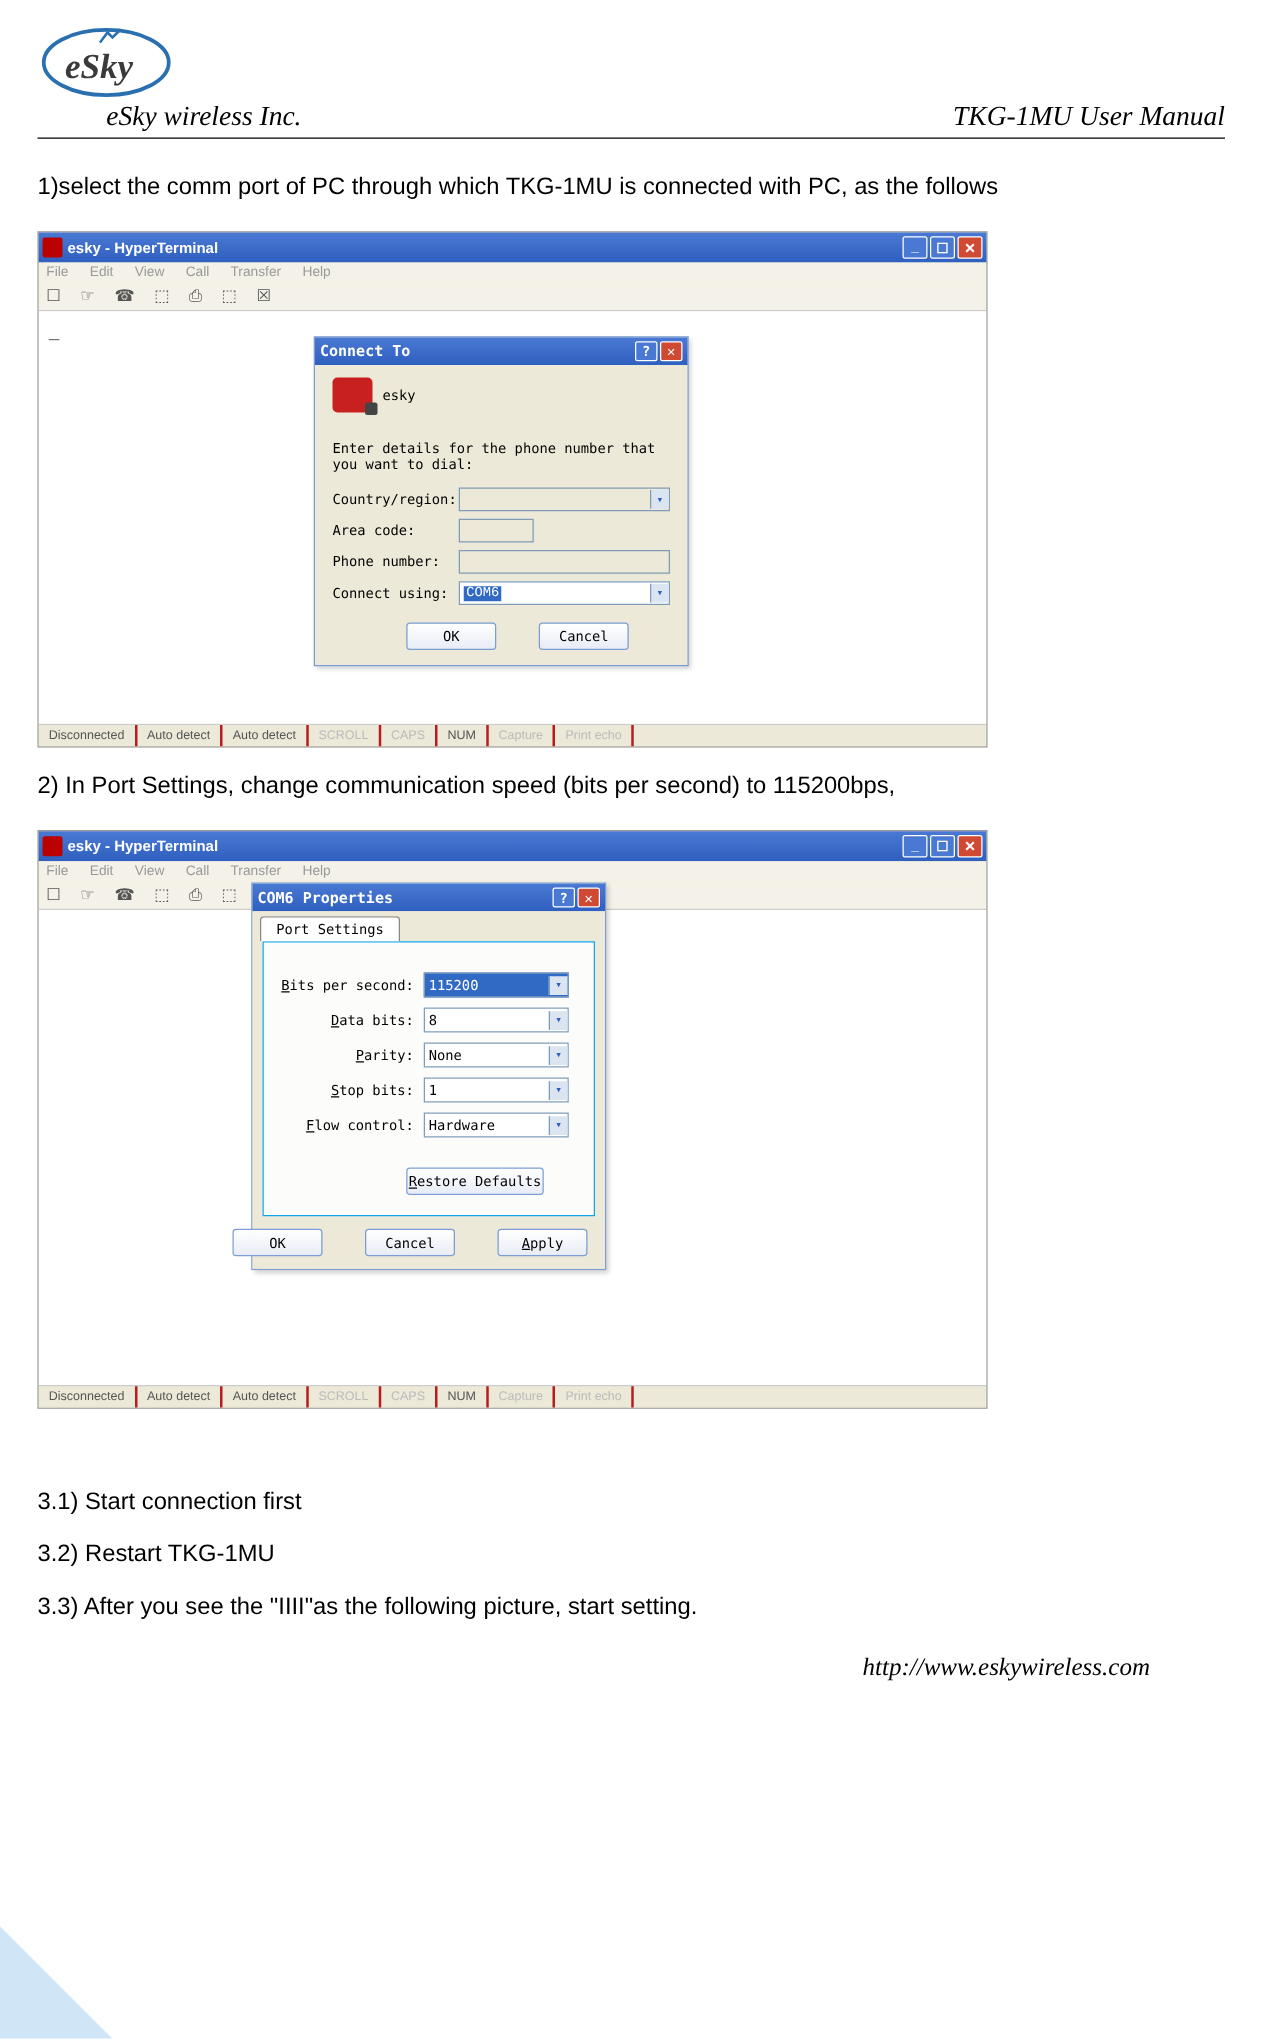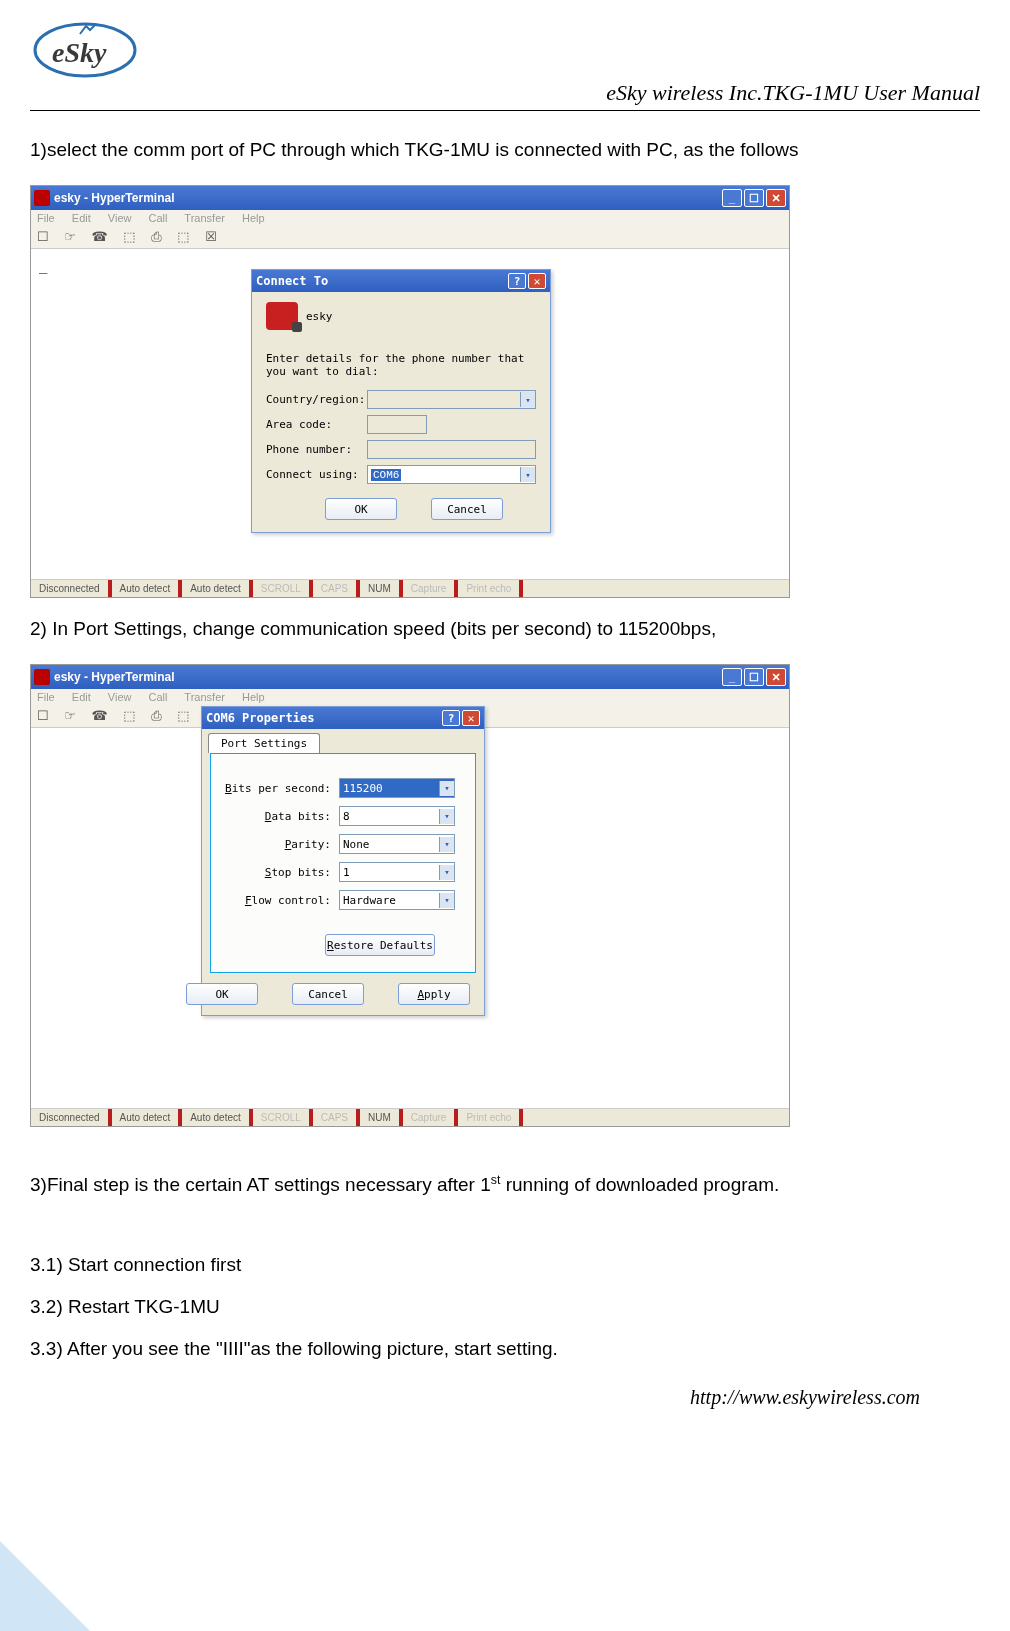--- a/index.html
+++ b/index.html
@@ -1,38 +1,38 @@
 <!DOCTYPE html>
 <html><head>
 <meta charset="utf-8">
 <style>
   * { box-sizing: border-box; margin: 0; padding: 0; }
   body { font-family: Arial, Helvetica, sans-serif; background: #fff; width: 1010px; position: relative; }
   .page { padding: 20px 30px 30px 30px; }
-  .header-row { display: flex; align-items: flex-end; justify-content: flex-end; border-bottom: 1.5px solid #000; padding-bottom: 4px; margin-bottom: 8px; }
+  .header-row { display: flex; align-items: flex-end; justify-content: space-between; border-bottom: 1.5px solid #000; padding-bottom: 4px; margin-bottom: 8px; }
   .logo-col { display: flex; flex-direction: column; }
   .logo-box { width: 110px; height: 60px; display:flex; align-items:center; justify-content:center; }
   .header-text { font-family: "Times New Roman", serif; font-style: italic; font-size: 22px; }
   .company-line { font-family: "Times New Roman", serif; font-style: italic; font-size: 22px; margin-top: -2px; white-space: pre; }
   .body-text { font-size: 19px; font-family: Arial, sans-serif; color: #000; margin: 20px 0; }
   .screenshot-box { width: 760px; margin: 24px 0 8px 0; border: 1px solid #999; background: #ece9d8; }
   .titlebar { display:flex; align-items:center; background: linear-gradient(#4a79d4,#2f5fbf); padding: 3px 3px; }
   .titlebar-icon { width:16px; height:16px; background:#b00; border-radius:2px; margin-right:4px; }
   .titlebar-text { color:#fff; font-size:12px; font-weight:bold; flex:1; }
   .win-btns { display:flex; gap:2px; }
   .win-btn { width:20px; height:18px; display:flex; align-items:center; justify-content:center; font-size:11px; font-weight:bold; border:1px solid #fff; border-radius:2px; color:#fff; }
   .win-min { background:#4a79d4; }
   .win-max { background:#4a79d4; }
   .win-close { background:#d04a33; }
   .menubar { background:#f4f2e8; padding:2px 6px; font-size:11px; color:#999; }
   .menubar span { margin-right:14px; }
   .toolbar { background:#f4f2e8; padding:3px 6px; border-bottom:1px solid #ccc; font-size:13px; letter-spacing:6px; color:#555;}
   .term-body { background:#fff; height:330px; position:relative; padding:8px; font-family: monospace; font-size:14px;}
   .statusbar { display:flex; background:#ece9d8; border-top:1px solid #ccc; font-size:10px; color:#555;}
-  .statusbar div { padding:3px 8px; border-right:4px solid #b91c1c; }
+  .statusbar div { padding:3px 8px; border-right:2px solid #b91c1c; }
   .statusbar .grey { color:#bbb; }
   .dialog { position:absolute; background:#ece9d8; border:1px solid #7b9ed6; box-shadow: 2px 2px 4px rgba(0,0,0,.2);}
   .dlg-title { display:flex; align-items:center; background: linear-gradient(#4a79d4,#2f5fbf); color:#fff; font-size:12px; font-weight:bold; padding:3px 4px;}
   .dlg-title .spacer { flex:1; }
   .dlg-help { width:18px; height:16px; background:#4a79d4; border:1px solid #fff; border-radius:2px; color:#fff; font-size:11px; display:flex; align-items:center; justify-content:center; margin-right:2px;}
   .dlg-close { width:18px; height:16px; background:#d04a33; border:1px solid #fff; border-radius:2px; color:#fff; font-size:11px; display:flex; align-items:center; justify-content:center;}
   .dlg-body { padding:10px 14px 12px 14px; font-size:11px; }
   .dlg-row { display:flex; align-items:center; margin:6px 0; gap:6px;}
   .dlg-label { width:95px; text-align:left; font-size:11px;}
   .dlg-input { flex:1; height:19px; background:#fff; border:1px solid #7f9db9; font-size:11px; padding:1px 3px; display:flex; align-items:center; justify-content:space-between;}
@@ -247,23 +247,20 @@
       <div>Auto detect</div>
       <div class="grey">SCROLL</div>
       <div class="grey">CAPS</div>
       <div>NUM</div>
       <div class="grey">Capture</div>
       <div class="grey">Print echo</div>
     </div>
   </div>
 
   <br>
-  <p class="body-text">
-    <span>3)Final step is the certain AT settings necessary after 1</span><sup>st</sup><span> running of downloaded program.</span>
-  </p>
   <br>
   <p class="body-text">3.1) Start connection first</p>
   <p class="body-text">3.2) Restart TKG-1MU</p>
   <p class="body-text">3.3) After you see the "IIII"as the following picture, start setting.</p>
 
   <div class="page-footer">http://www.eskywireless.com</div>
 
 </div>
 
 <div class="footer-corner"></div>

